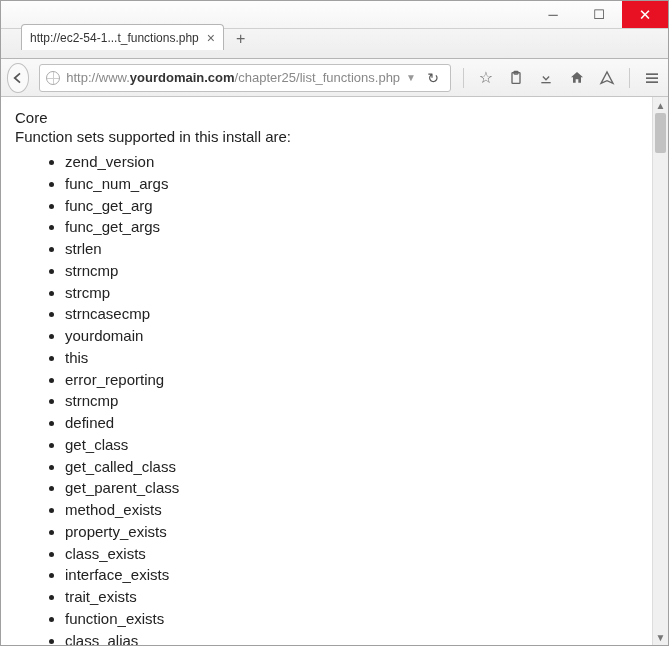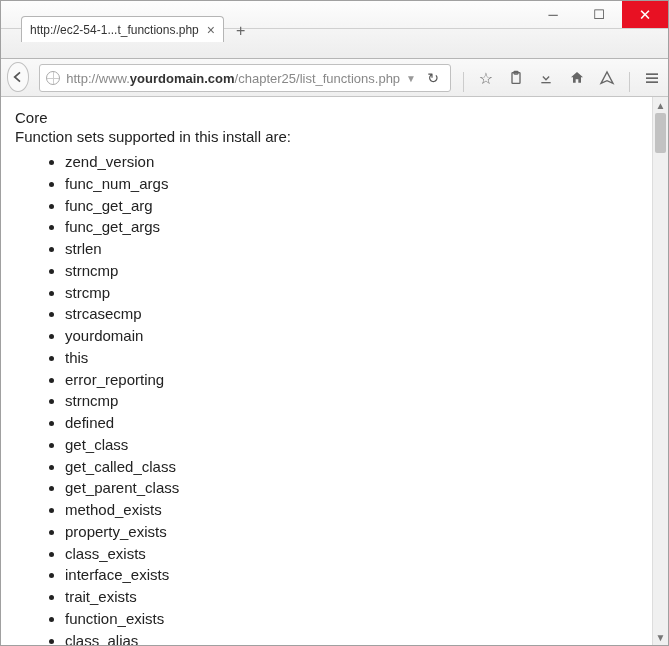--- a/index.html
+++ b/index.html
@@ -38,21 +38,21 @@
     .win-btn.close {
       background: #e81123;
       color: #fff;
       font-size: 15px;
       font-weight: 300;
     }
     .tabbar {
       display: flex;
       align-items: flex-end;
       background: linear-gradient(#f5f5f5, #ededed);
-      padding: 4px 6px 16px 20px;
+      padding: 4px 6px 8px 20px;
       border-bottom: 1px solid #b5b5b5;
       height: 30px;
     }
     .tab {
       display: flex;
       align-items: center;
       background: #fff;
       border: 1px solid #b5b5b5;
       border-bottom: none;
       border-radius: 4px 4px 0 0;
@@ -74,21 +74,21 @@
       font-size: 14px;
     }
     .newtab {
       margin-left: 6px;
       color: #666;
       font-size: 16px;
       padding: 2px 6px;
     }
     .toolbar {
       display: flex;
-      align-items: flex-end;
+      align-items: center;
       background: linear-gradient(#f9f9f9, #efefef);
       border-bottom: 1px solid #c5c5c5;
       padding: 4px 6px;
       gap: 10px;
       height: 38px;
     }
     .nav-btn {
       width: 30px;
       height: 30px;
       display: flex;
@@ -285,21 +285,21 @@
       <p>Core</p>
       <p>Function sets supported in this install are:</p>
       <ul id="func-list">
           <li>zend_version</li>
           <li>func_num_args</li>
           <li>func_get_arg</li>
           <li>func_get_args</li>
           <li>strlen</li>
           <li>strncmp</li>
           <li>strcmp</li>
-          <li>strcasecmp</li>
+          <li>strncasecmp</li>
           <li>yourdomain</li>
           <li>this</li>
           <li>error_reporting</li>
           <li>strncmp</li>
           <li>defined</li>
           <li>get_class</li>
           <li>get_called_class</li>
           <li>get_parent_class</li>
           <li>method_exists</li>
           <li>property_exists</li>

